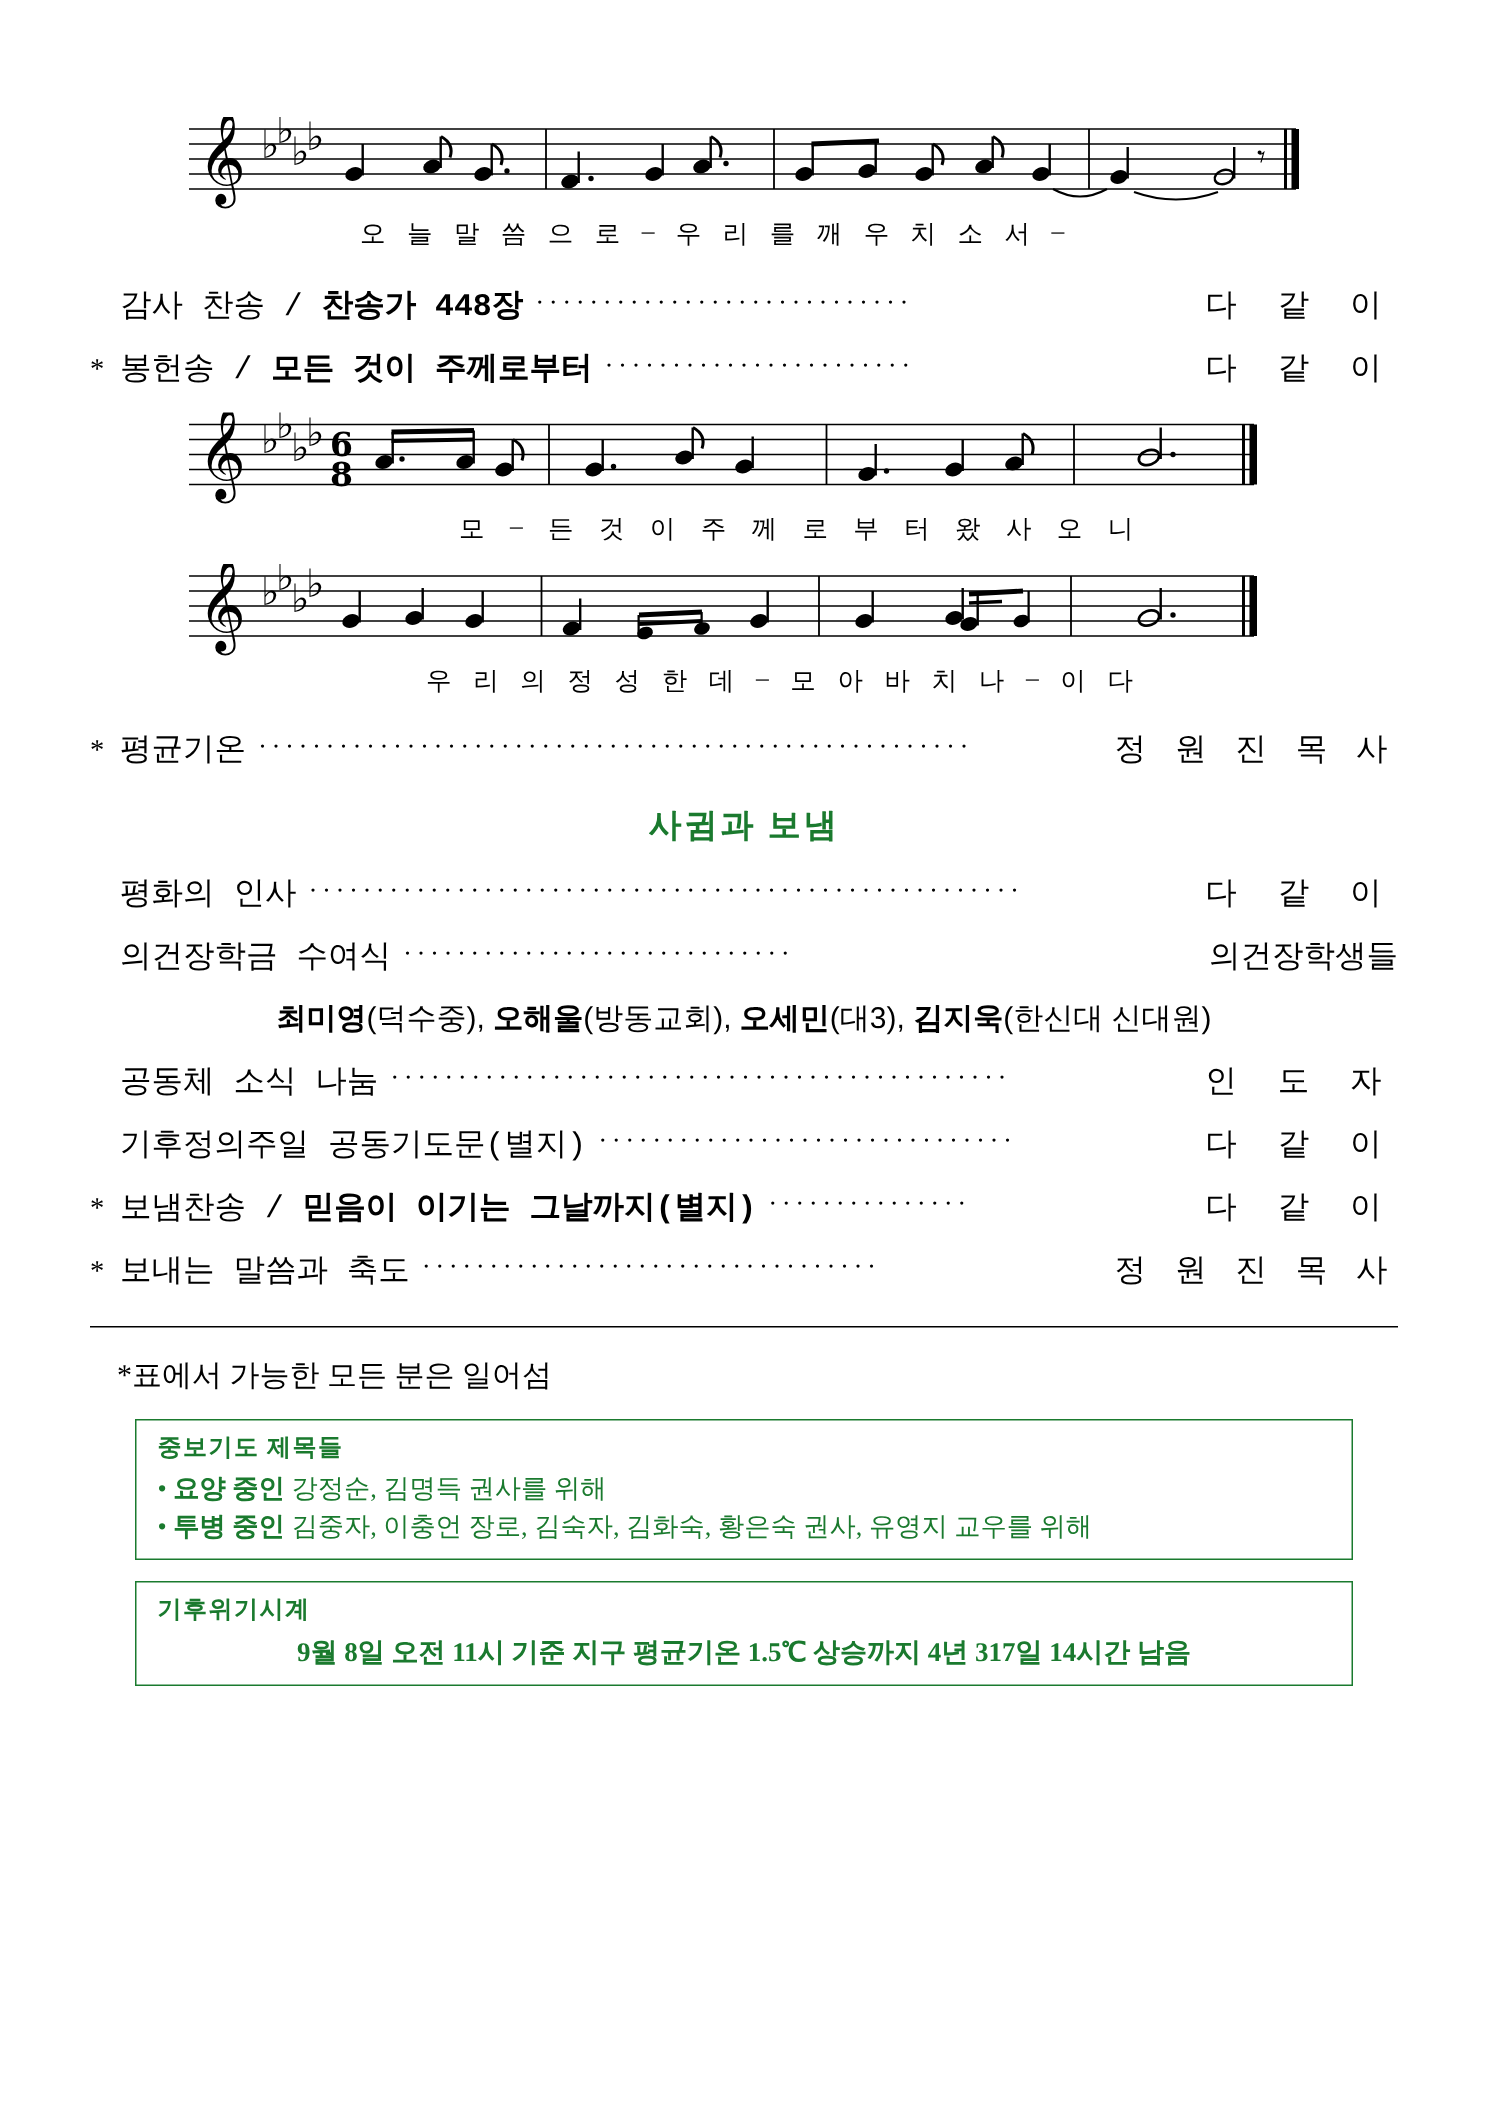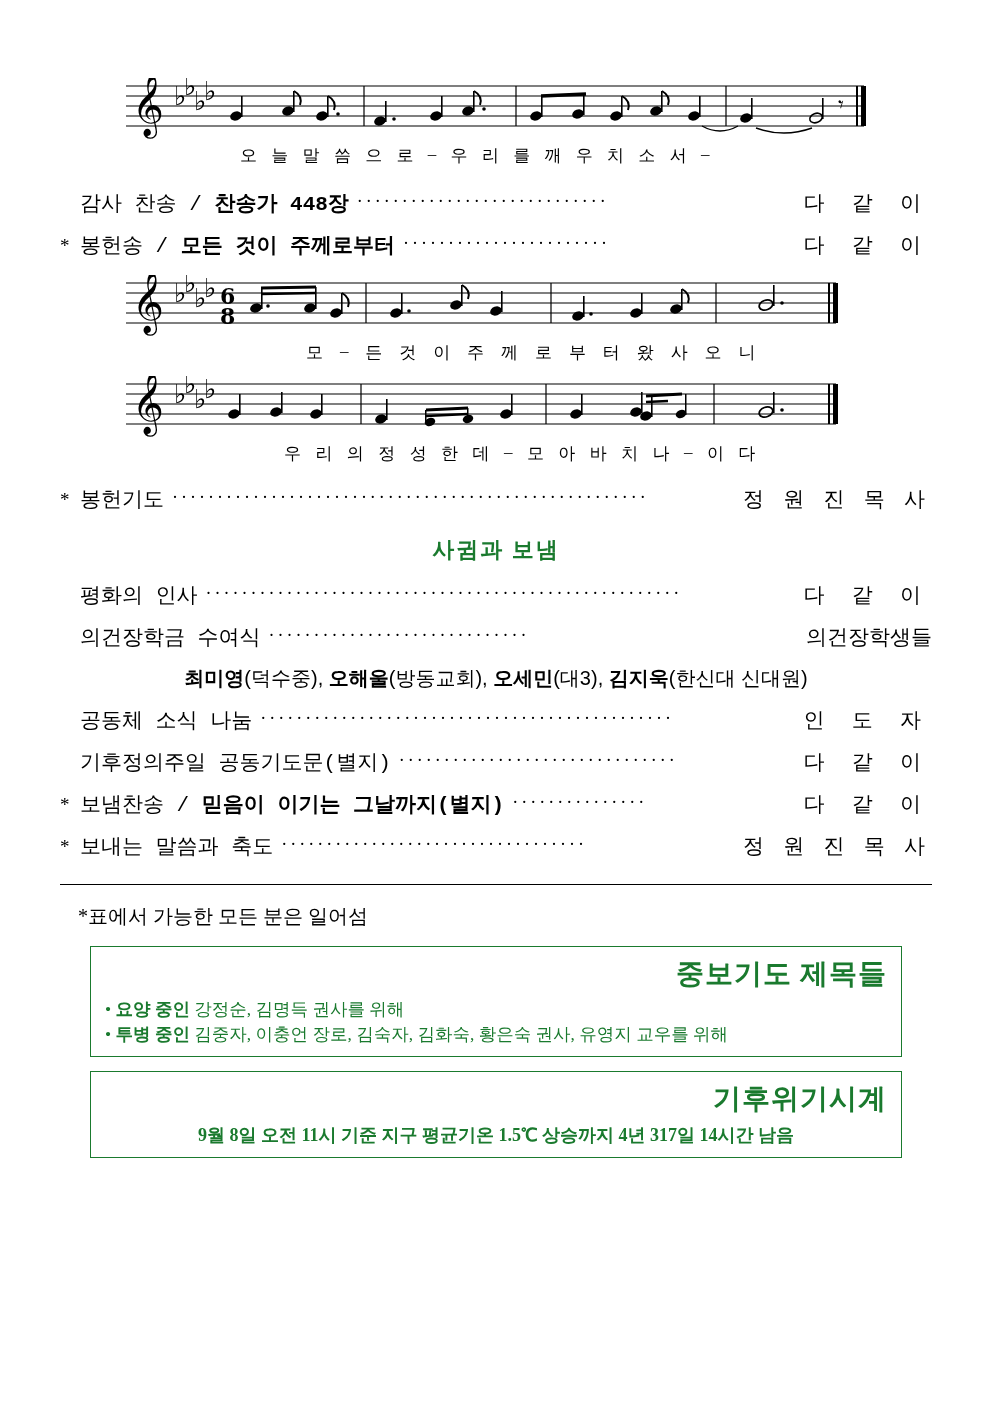--- a/index.html
+++ b/index.html
@@ -118,24 +118,24 @@
   }
 
   
   .gbox {
     border: 1.5px solid #1a7a2e;
     margin: 0 30px 14px 30px;
     padding: 8px 14px;
     box-sizing: border-box;
   }
   .gbox .gtitle {
-    text-align: right;
+    text-align: left;
     color: #1a7a2e;
     font-weight: bold;
-    font-size: 28px;
+    font-size: 16px;
     letter-spacing: 1px;
     font-family: "Liberation Serif", serif;
     margin-bottom: 4px;
   }
   .gbox .gitem {
     color: #1a7a2e;
     font-size: 17.5px;
     font-family: "Liberation Serif", serif;
     line-height: 1.45;
   }
@@ -408,21 +408,21 @@
         <span>나</span>
         <span>–</span>
         <span>이</span>
         <span>다</span>
       </span>
     </div>
   </div>
 
   <div class="line" style="margin-top:20px;">
     <span class="star">*</span>
-    <span class="label"><span>봉헌기도</span><b></b></span>
+    <span class="label"><span>평균기온</span><b></b></span>
     <span class="dots">·····················································</span>
     <span class="who spread2">정 원 진 목 사</span>
   </div>
 
   <div class="section-title">사귐과 보냄</div>
 
   <div class="line">
     <span class="pad"></span>
     <span class="label"><span>평화의 인사</span></span>
     <span class="dots">·····················································</span>

